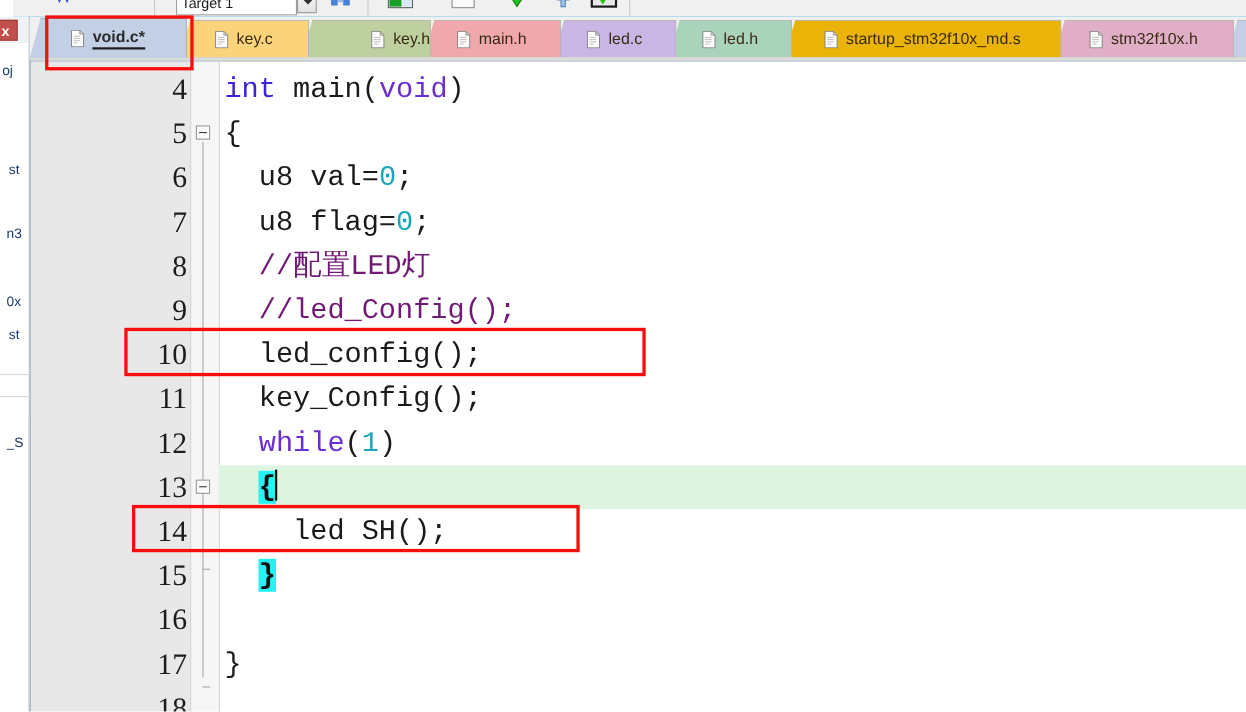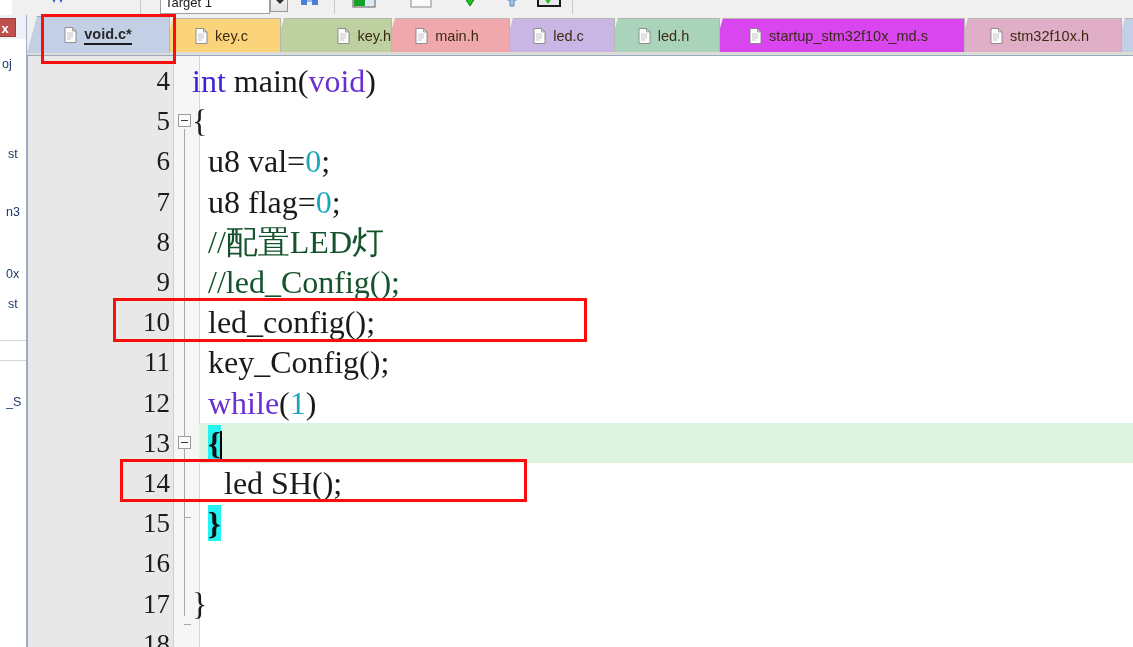--- a/index.html
+++ b/index.html
@@ -183,38 +183,38 @@
   .row .lnum {
     position: absolute; left: 0; width: 142px;
     text-align: right;
     font-family: "Liberation Serif", serif;
     font-size: 27px;
     color: #1c1c1c;
     line-height: 40.2px;
     height: 40.2px;
   }
   .row .codetext {
-    position: absolute; left: 164px;
-    font-family: Liberation Serif, serif;
-    font-size: 32px;
+    position: absolute; left: 176px;
+    font-family: Liberation Mono, monospace;
+    font-size: 26px;
     line-height: 40.2px;
     height: 40.2px;
     white-space: pre;
     color: #1a1a1a;
   }
   .row.current .rowbg {
     position: absolute; left: 171px; top: 0; width: 935px; height: 40.2px;
     background: #ddf5e0;
   }
 
   
   .kw      { color: #3a23d8; }
   .kw2     { color: #6a2fd0; }
   .num     { color: #1aa7bc; }
-  .cmt     { color: #14532d; }
+  .cmt     { color: #701a75; }
   .plain   { color: #1a1a1a; }
   .hl-brace{ background: #25f2f2; color: #101010; font-weight: bold; }
 
   .caret {
     display: inline-block;
     width: 2px; height: 28px;
     background: #000000;
     vertical-align: -5px;
     margin-left: -1px;
   }
@@ -351,21 +351,21 @@
           <span class="tab-label">led.c</span>
         </div>
         <div class="tab" style="left: 581px; width: 112px; background: rgb(169, 212, 187); z-index: 15;">
           <span class="doc-icon"><svg viewBox="0 0 13 16" width="13" height="16">
               <path d="M1 0.5 H8.5 L12 4 V15.5 H1 Z" fill="#fdfdfd" stroke="#7a7a7a" stroke-width="0.8"></path>
               <path d="M8.5 0.5 L8.5 4 L12 4 Z" fill="#d8d8d8" stroke="#7a7a7a" stroke-width="0.6"></path>
               <path d="M3 6 H9 M3 8 H9 M3 10 H9 M3 12 H7" stroke="#b8b8b8" stroke-width="0.8"></path>
             </svg></span>
           <span class="tab-label">led.h</span>
         </div>
-        <div class="tab" style="left: 686px; width: 252px; background: #d946ef; z-index: 14;">
+        <div class="tab" style="left: 686px; width: 252px; background: #eab308; z-index: 14;">
           <span class="doc-icon"><svg viewBox="0 0 13 16" width="13" height="16">
               <path d="M1 0.5 H8.5 L12 4 V15.5 H1 Z" fill="#fdfdfd" stroke="#7a7a7a" stroke-width="0.8"></path>
               <path d="M8.5 0.5 L8.5 4 L12 4 Z" fill="#d8d8d8" stroke="#7a7a7a" stroke-width="0.6"></path>
               <path d="M3 6 H9 M3 8 H9 M3 10 H9 M3 12 H7" stroke="#b8b8b8" stroke-width="0.8"></path>
             </svg></span>
           <span class="tab-label">startup_stm32f10x_md.s</span>
         </div>
         <div class="tab" style="left: 931px; width: 164px; background: rgb(224, 174, 198); z-index: 13;">
           <span class="doc-icon"><svg viewBox="0 0 13 16" width="13" height="16">
               <path d="M1 0.5 H8.5 L12 4 V15.5 H1 Z" fill="#fdfdfd" stroke="#7a7a7a" stroke-width="0.8"></path>

